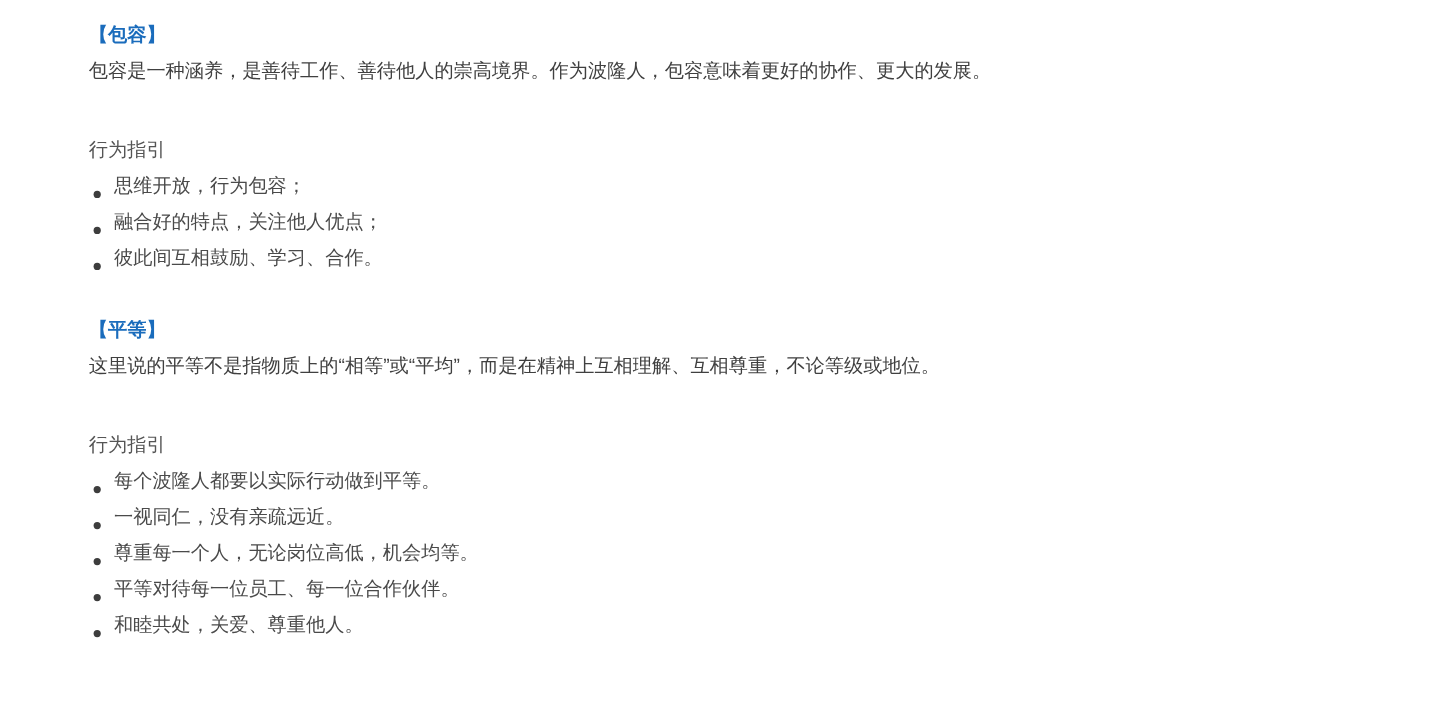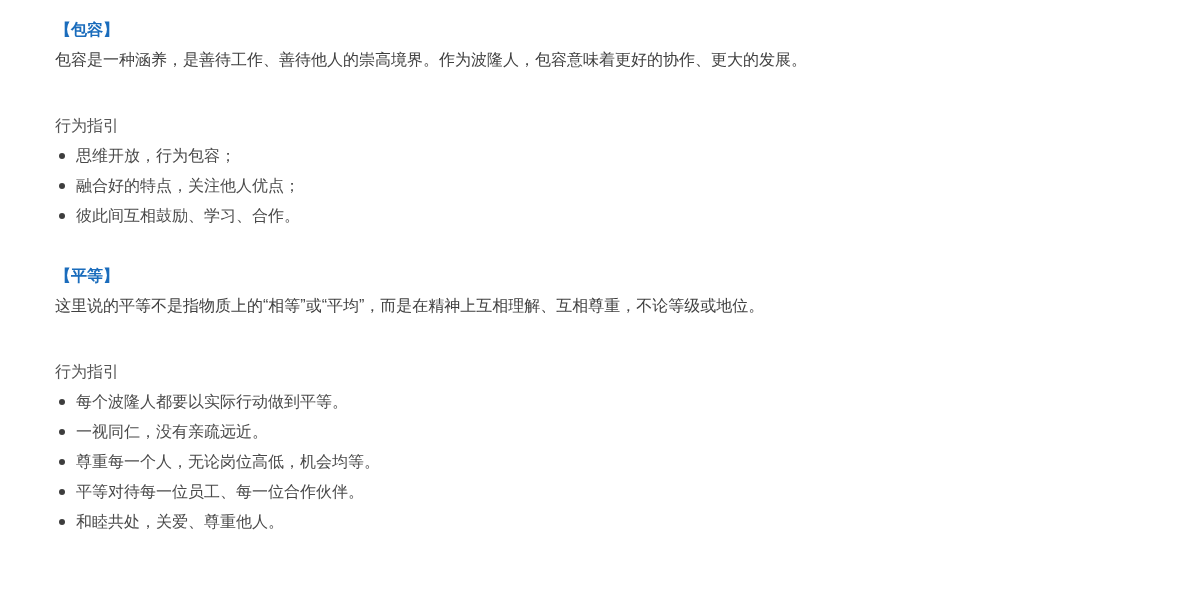--- a/index.html
+++ b/index.html
@@ -10,39 +10,39 @@
   body {
     width: 1200px;
     height: 597px;
     overflow: hidden;
     font-family: "Liberation Sans", sans-serif;
     font-size: 16px;
     line-height: 30px;
     color: #444444;
   }
   .content {
-    padding: 15px 117px 0 55px;
+    padding: 15px 117px 0 74px;
     box-sizing: border-box;
   }
   .section { margin: 0; }
   .section + .section { margin-top: 30px; }
   .sec-heading {
     color: #1a6cbc;
     font-weight: bold;
   }
   .intro {
     color: #404040;
   }
   .guide-label {
     margin-top: 36px;
     color: #555555;
   }
   .item {
     display: flex;
-    align-items: flex-start;
+    align-items: center;
     color: #4a4a4a;
   }
   .dot {
     flex: none;
     width: 6px;
     height: 6px;
     border-radius: 50%;
     background: #3d3d3d;
     margin: 12px 11px 0 4px;
   }

